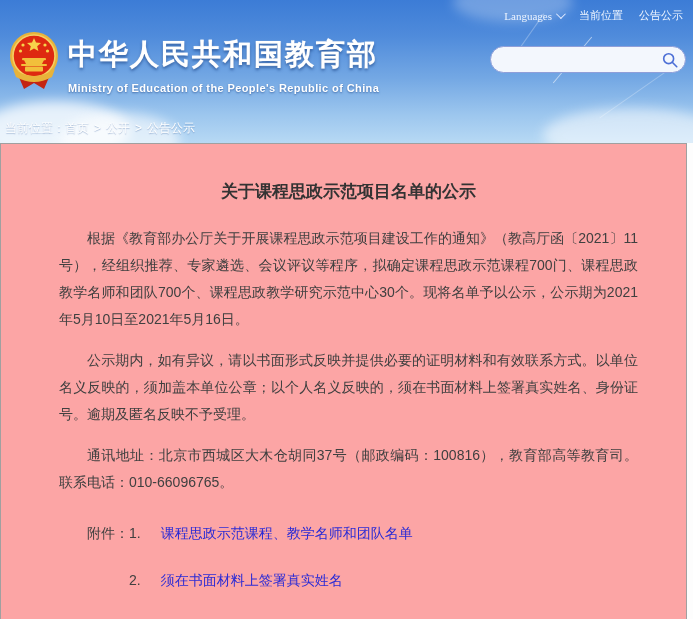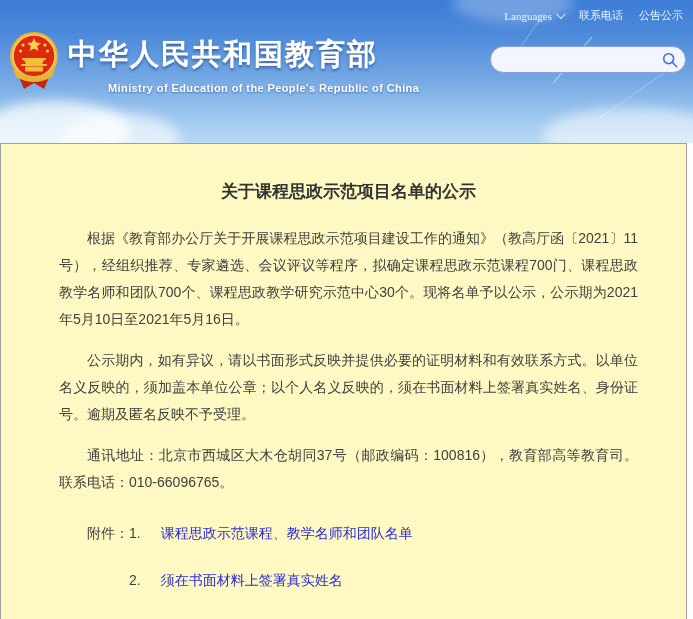--- a/index.html
+++ b/index.html
@@ -25,35 +25,35 @@
   .topbar a { color:#eef5ff; text-decoration:none; cursor:pointer; display:flex; align-items:center; gap:4px; }
   .chev { display:inline-block; width:7px; height:7px; border-right:1.5px solid #dfe9ff;
           border-bottom:1.5px solid #dfe9ff; transform:rotate(45deg) translateY(-2px); }
 
   .brand { position:absolute; left:8px; top:31px; display:flex; align-items:flex-start; cursor:pointer; z-index:4;justify-content:flex-end; }
   .emblem { width:52px; height:64px; flex:0 0 auto; }
   .brand-text { margin-left:8px; padding-top:4px; }
   .site-title { font-size:29px; font-weight:bold; color:#ffffff; letter-spacing:2px;
                 text-shadow:0 2px 3px rgba(22,62,128,.65), 0 0 1px rgba(255,255,255,.8); }
   .site-subtitle { margin-top:7px; font-size:11px; font-weight:bold; color:#ffffff;
-                   letter-spacing:.4px; text-shadow:0 1px 2px rgba(22,62,128,.6);margin-left:40px; }
+                   letter-spacing:.4px; text-shadow:0 1px 2px rgba(22,62,128,.6); }
 
   .search { position:absolute; top:46px; right:7px; width:196px; height:27px;
             background:#f3f7fd; border:1px solid #8f9fd9; border-radius:14px;
             display:flex; align-items:center; padding:0 6px 0 12px; z-index:5; }
   .search input { flex:1; border:none; outline:none; background:transparent; font-size:12px; color:#333; height:20px; }
   .search .mag { width:18px; height:18px; cursor:pointer; }
 
   .breadcrumb { position:absolute; left:5px; bottom:6px; font-size:12px; color:#ffffff; z-index:4;
                 text-shadow:0 1px 1px rgba(60,100,160,.4); }
   .breadcrumb a { color:#ffffff; text-decoration:none; cursor:pointer; }
   .breadcrumb .sep { margin:0 5px; }
 
   
-  .panel { position:relative; width:687px; height:476px; background:#fef9c3;
+  .panel { position:relative; width:687px; height:476px; background:#fca5a5;
            border:1px solid #a0a0a0; border-bottom:none; }
   .article { padding:36px 48px 0 58px; color:#404040; font-size:14px; }
   .article h1 { text-align:center; font-size:17px; color:#333333; font-weight:bold; margin-bottom:22px; }
   .article p.body-p { text-indent:2em; line-height:27px; margin-bottom:14px; text-align:justify; }
   .attachments { margin-top:24px; }
   .attach-line { line-height:27px; margin-bottom:20px; text-indent:2em; }
   .attach-line.second { text-indent:5em; }
   .attachments a { color:#2b2bd5; text-decoration:none; cursor:pointer;margin-left:20px; }
   .signer { text-align:right; padding-right:18px; margin-top:12px; line-height:27px; }
 </style>
@@ -67,21 +67,21 @@
   <div class="cloud c4"></div>
   <div class="dandelion d1"></div>
   <div class="dandelion d2"></div>
   <div class="dandelion d3"></div>
 
   <div class="topbar">
     <a>
       <span>Languages</span>
       <span class="chev"></span>
     </a>
-    <a>联系电话</a>
+    <a>当前位置</a>
     <a>公告公示</a>
   </div>
 
   <div class="brand">
     <svg class="emblem" viewBox="0 0 52 64">
       <path d="M10 44 L16 58 L26 52 L36 58 L42 44 Z" fill="#c42513"></path>
       <circle cx="26" cy="25" r="24" fill="#e8b33a"></circle>
       <circle cx="26" cy="25" r="21" fill="#de2910"></circle>
       <circle cx="26" cy="25" r="21" fill="none" stroke="#f5cf62" stroke-width="1.6"></circle>
       <path d="M26 7 l2 4.6 5 .4 -3.8 3.2 1.2 4.8 -4.4-2.6 -4.4 2.6 1.2-4.8 -3.8-3.2 5-.4 Z" fill="#f7d24a"></path>
@@ -106,20 +106,23 @@
   </div>
 
   <div class="search">
     <input type="text" value="" style="">
     <svg class="mag" viewBox="0 0 20 20">
       <circle cx="8.5" cy="8.5" r="5.5" fill="none" stroke="#4c6fd6" stroke-width="1.8"></circle>
       <line x1="12.8" y1="12.8" x2="17.5" y2="17.5" stroke="#4c6fd6" stroke-width="1.8" stroke-linecap="round"></line>
     </svg>
   </div>
 
+  <div class="breadcrumb">
+    <span>当前位置：</span><a>首页</a><span class="sep">&gt;</span><a>公开</a><span class="sep">&gt;</span><a>公告公示</a>
+  </div>
 </div>
 
 <div class="panel">
   <div class="article">
     <h1>关于课程思政示范项目名单的公示</h1>
 
     <p class="body-p">根据《教育部办公厅关于开展课程思政示范项目建设工作的通知》（教高厅函〔2021〕11号），经组织推荐、专家遴选、会议评议等程序，拟确定课程思政示范课程700门、课程思政教学名师和团队700个、课程思政教学研究示范中心30个。现将名单予以公示，公示期为2021年5月10日至2021年5月16日。</p>
     <p class="body-p">公示期内，如有异议，请以书面形式反映并提供必要的证明材料和有效联系方式。以单位名义反映的，须加盖本单位公章；以个人名义反映的，须在书面材料上签署真实姓名、身份证号。逾期及匿名反映不予受理。</p>
     <p class="body-p">通讯地址：北京市西城区大木仓胡同37号（邮政编码：100816），教育部高等教育司。联系电话：010-66096765。</p>
 

